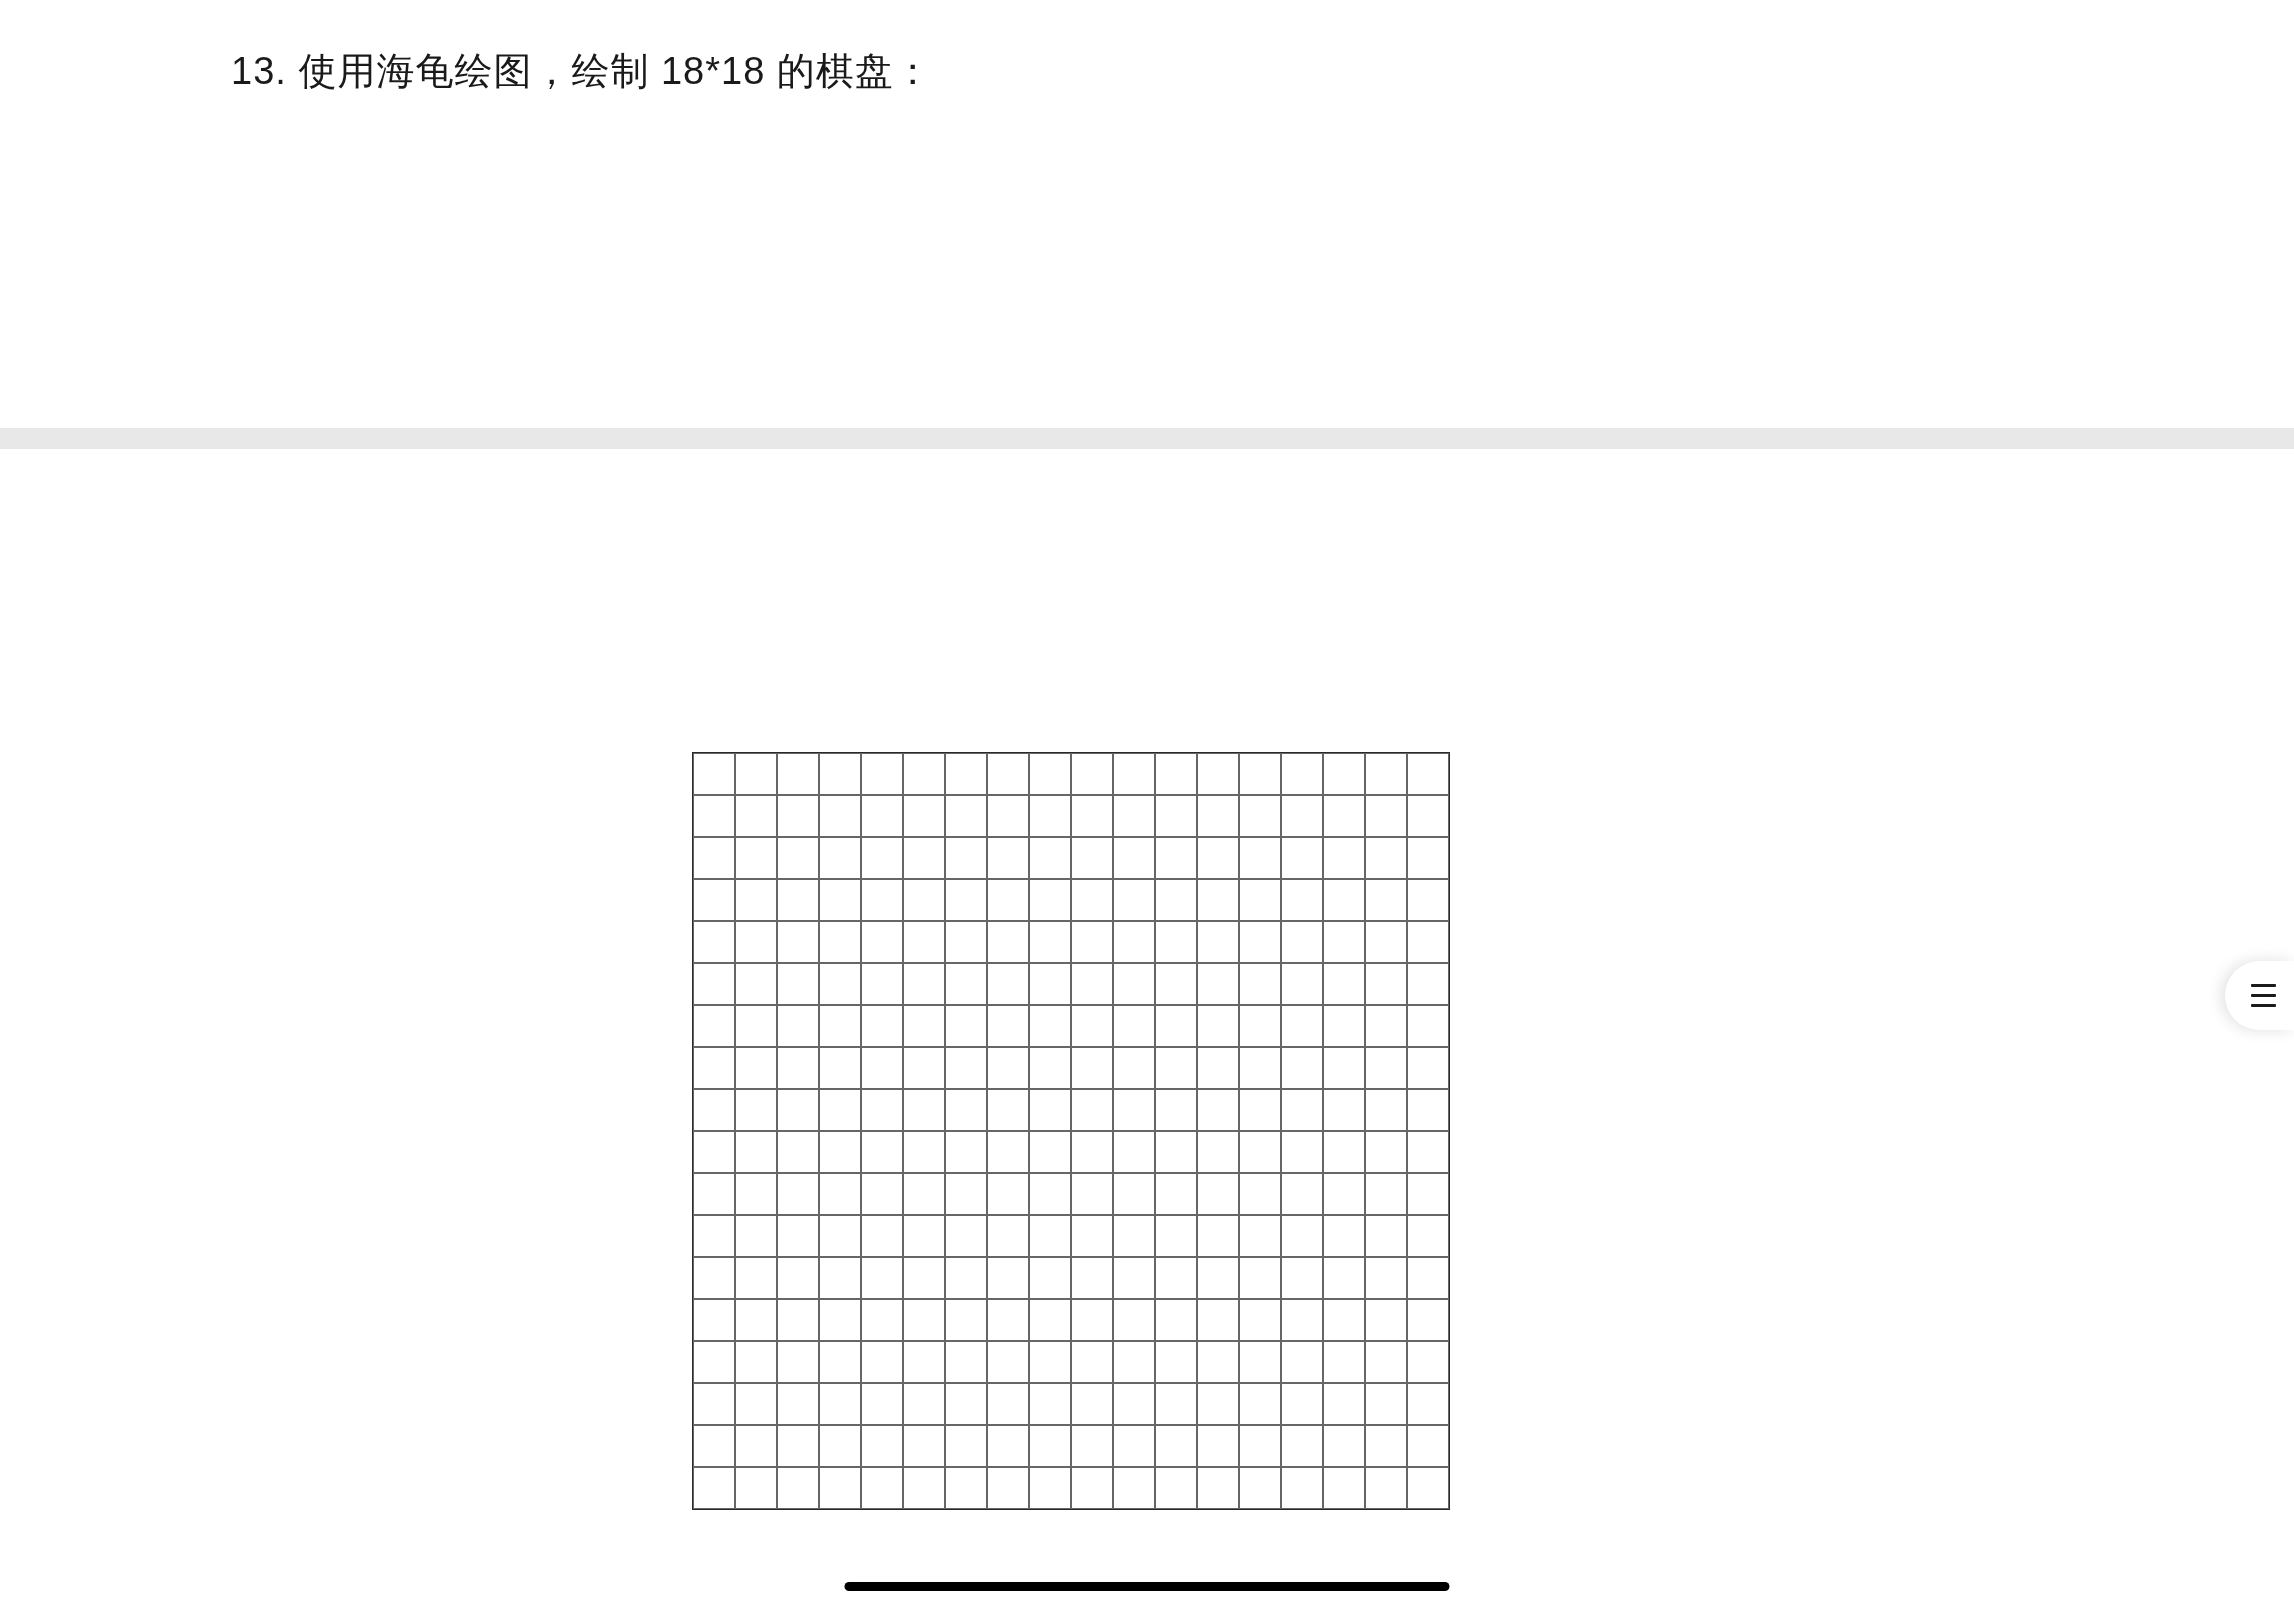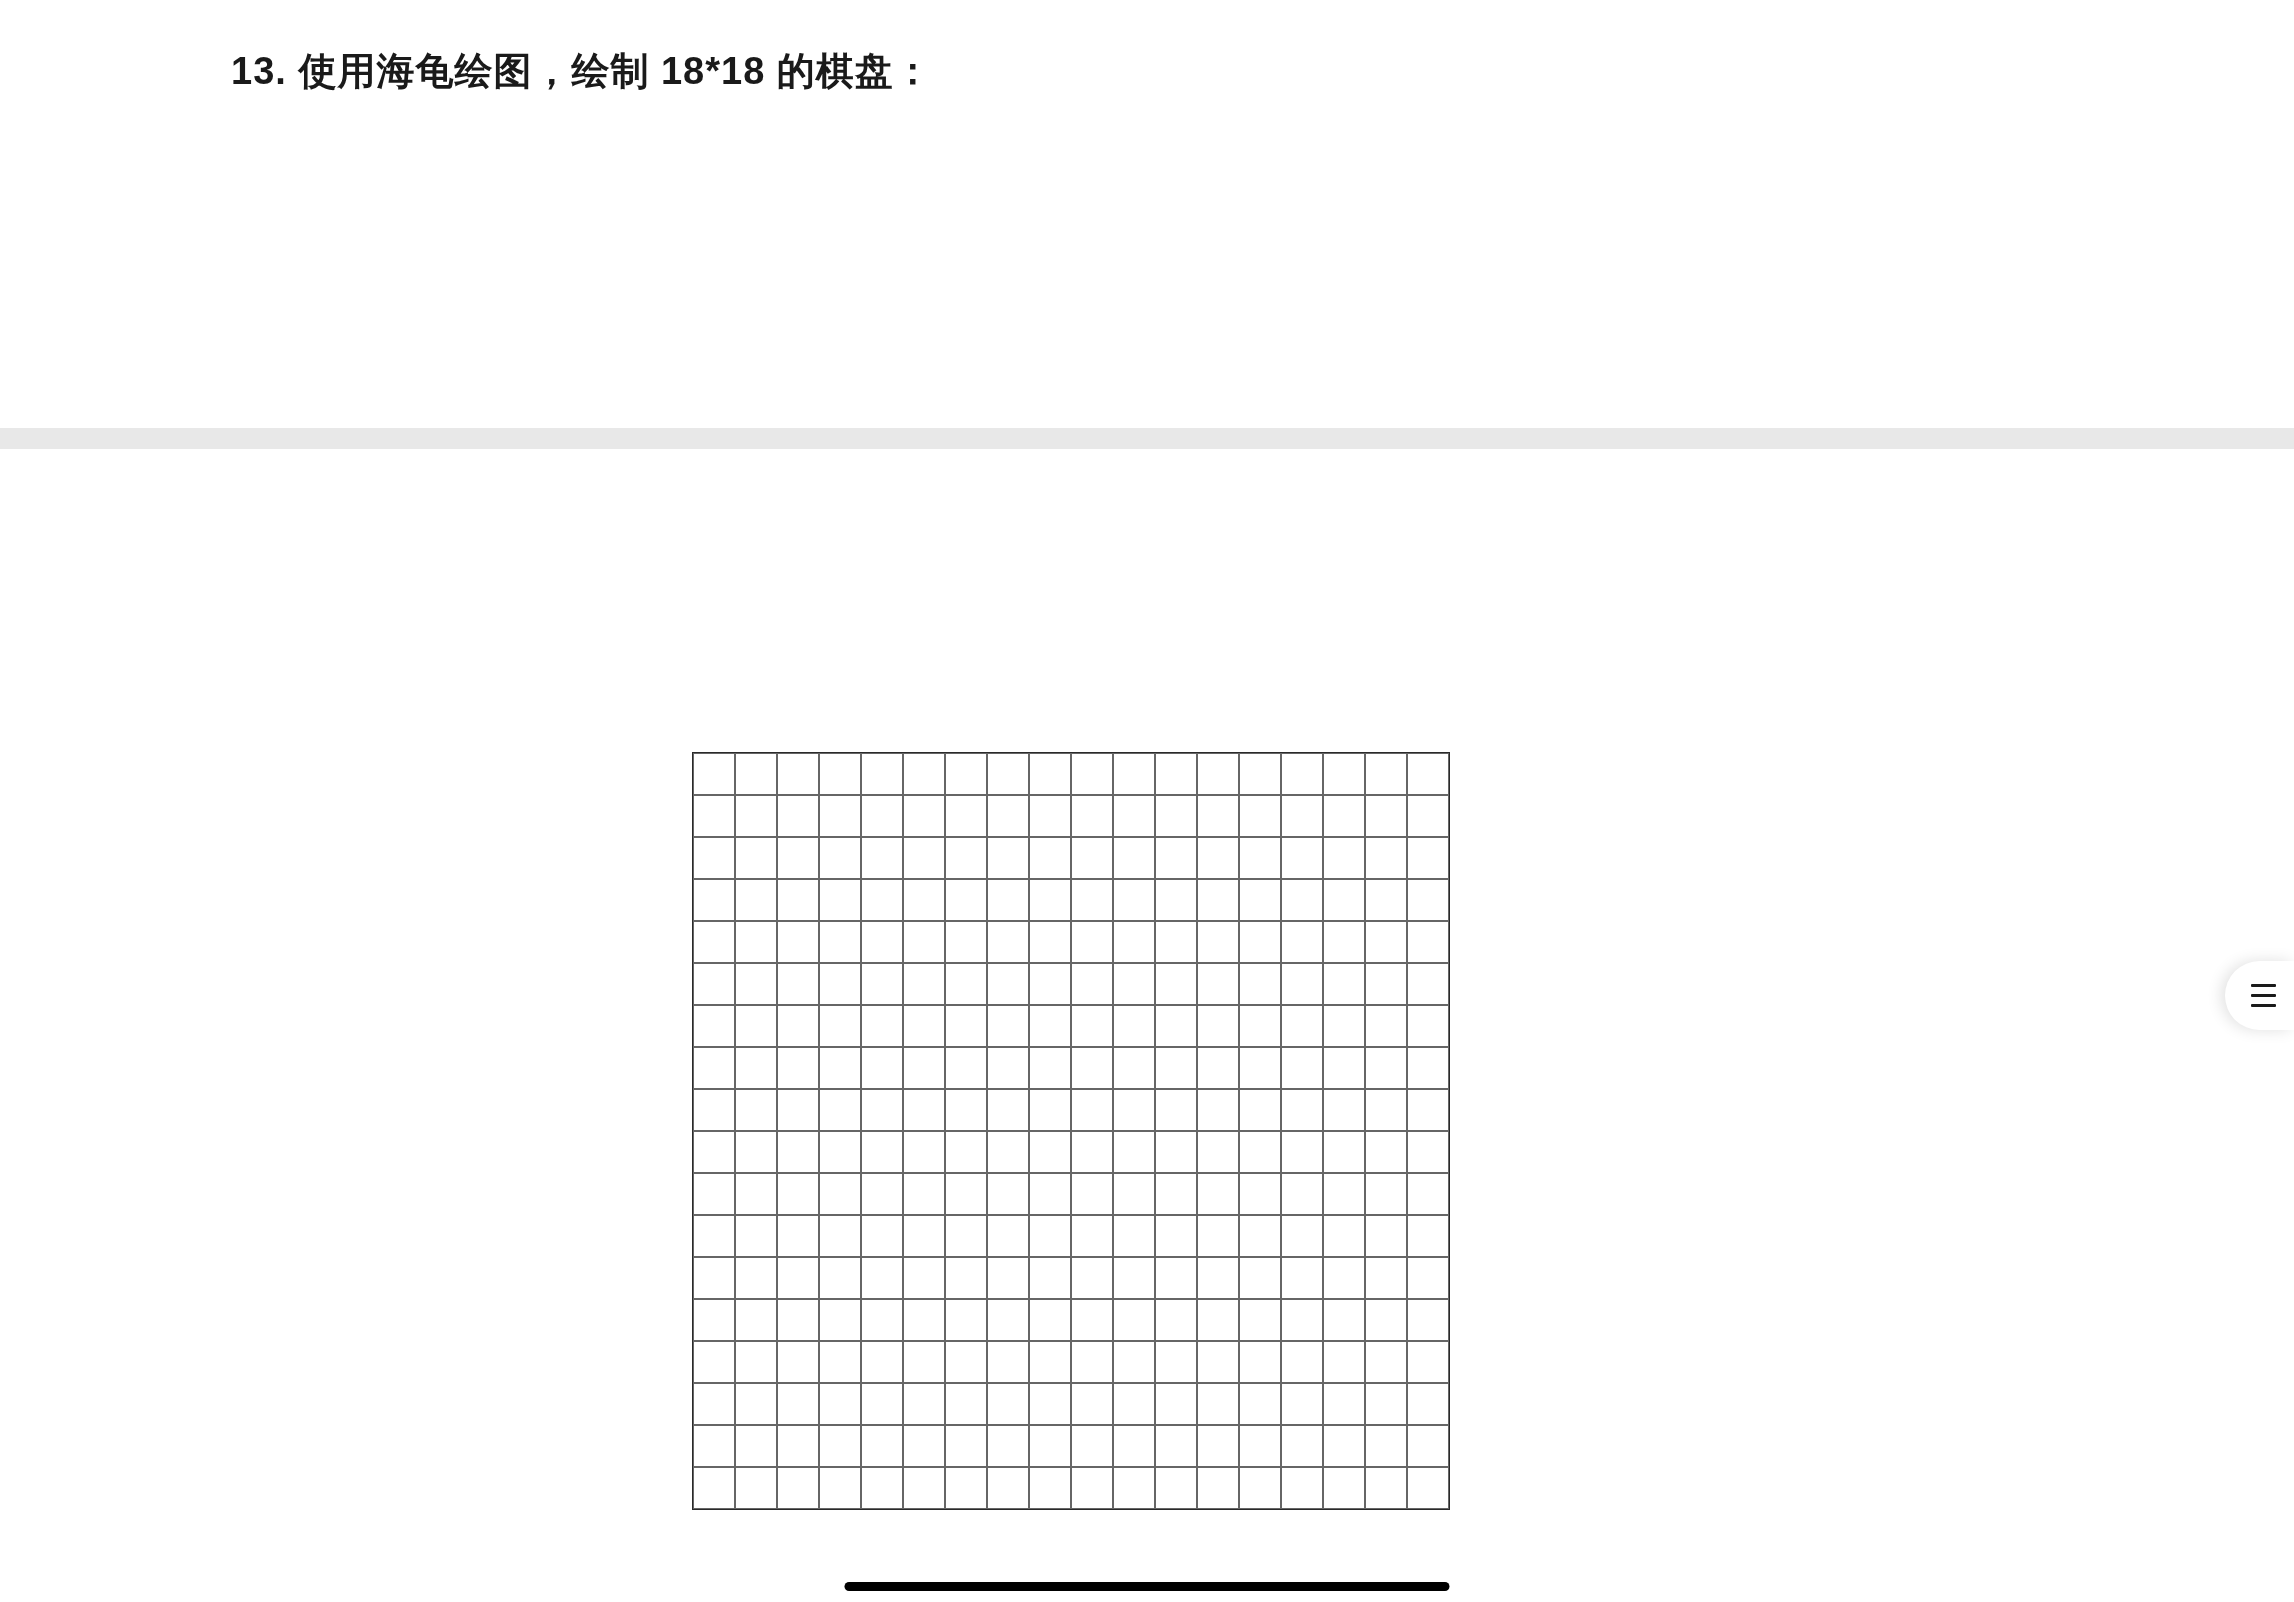--- a/index.html
+++ b/index.html
@@ -17,21 +17,21 @@
     }
     .page-top {
       width: 100%;
       padding: 46px 231px 0 231px;
       height: 428px;
       background: #ffffff;
     }
     .question-text {
       font-size: 38px;
       color: #1a1a1a;
-      font-weight: 700;
+      font-weight: 400;
       letter-spacing: 1px;
     }
     .divider-band {
       width: 100%;
       height: 21px;
       background: #e8e8e8;
       position: absolute;
       top: 428px;
       left: 0;
     }

